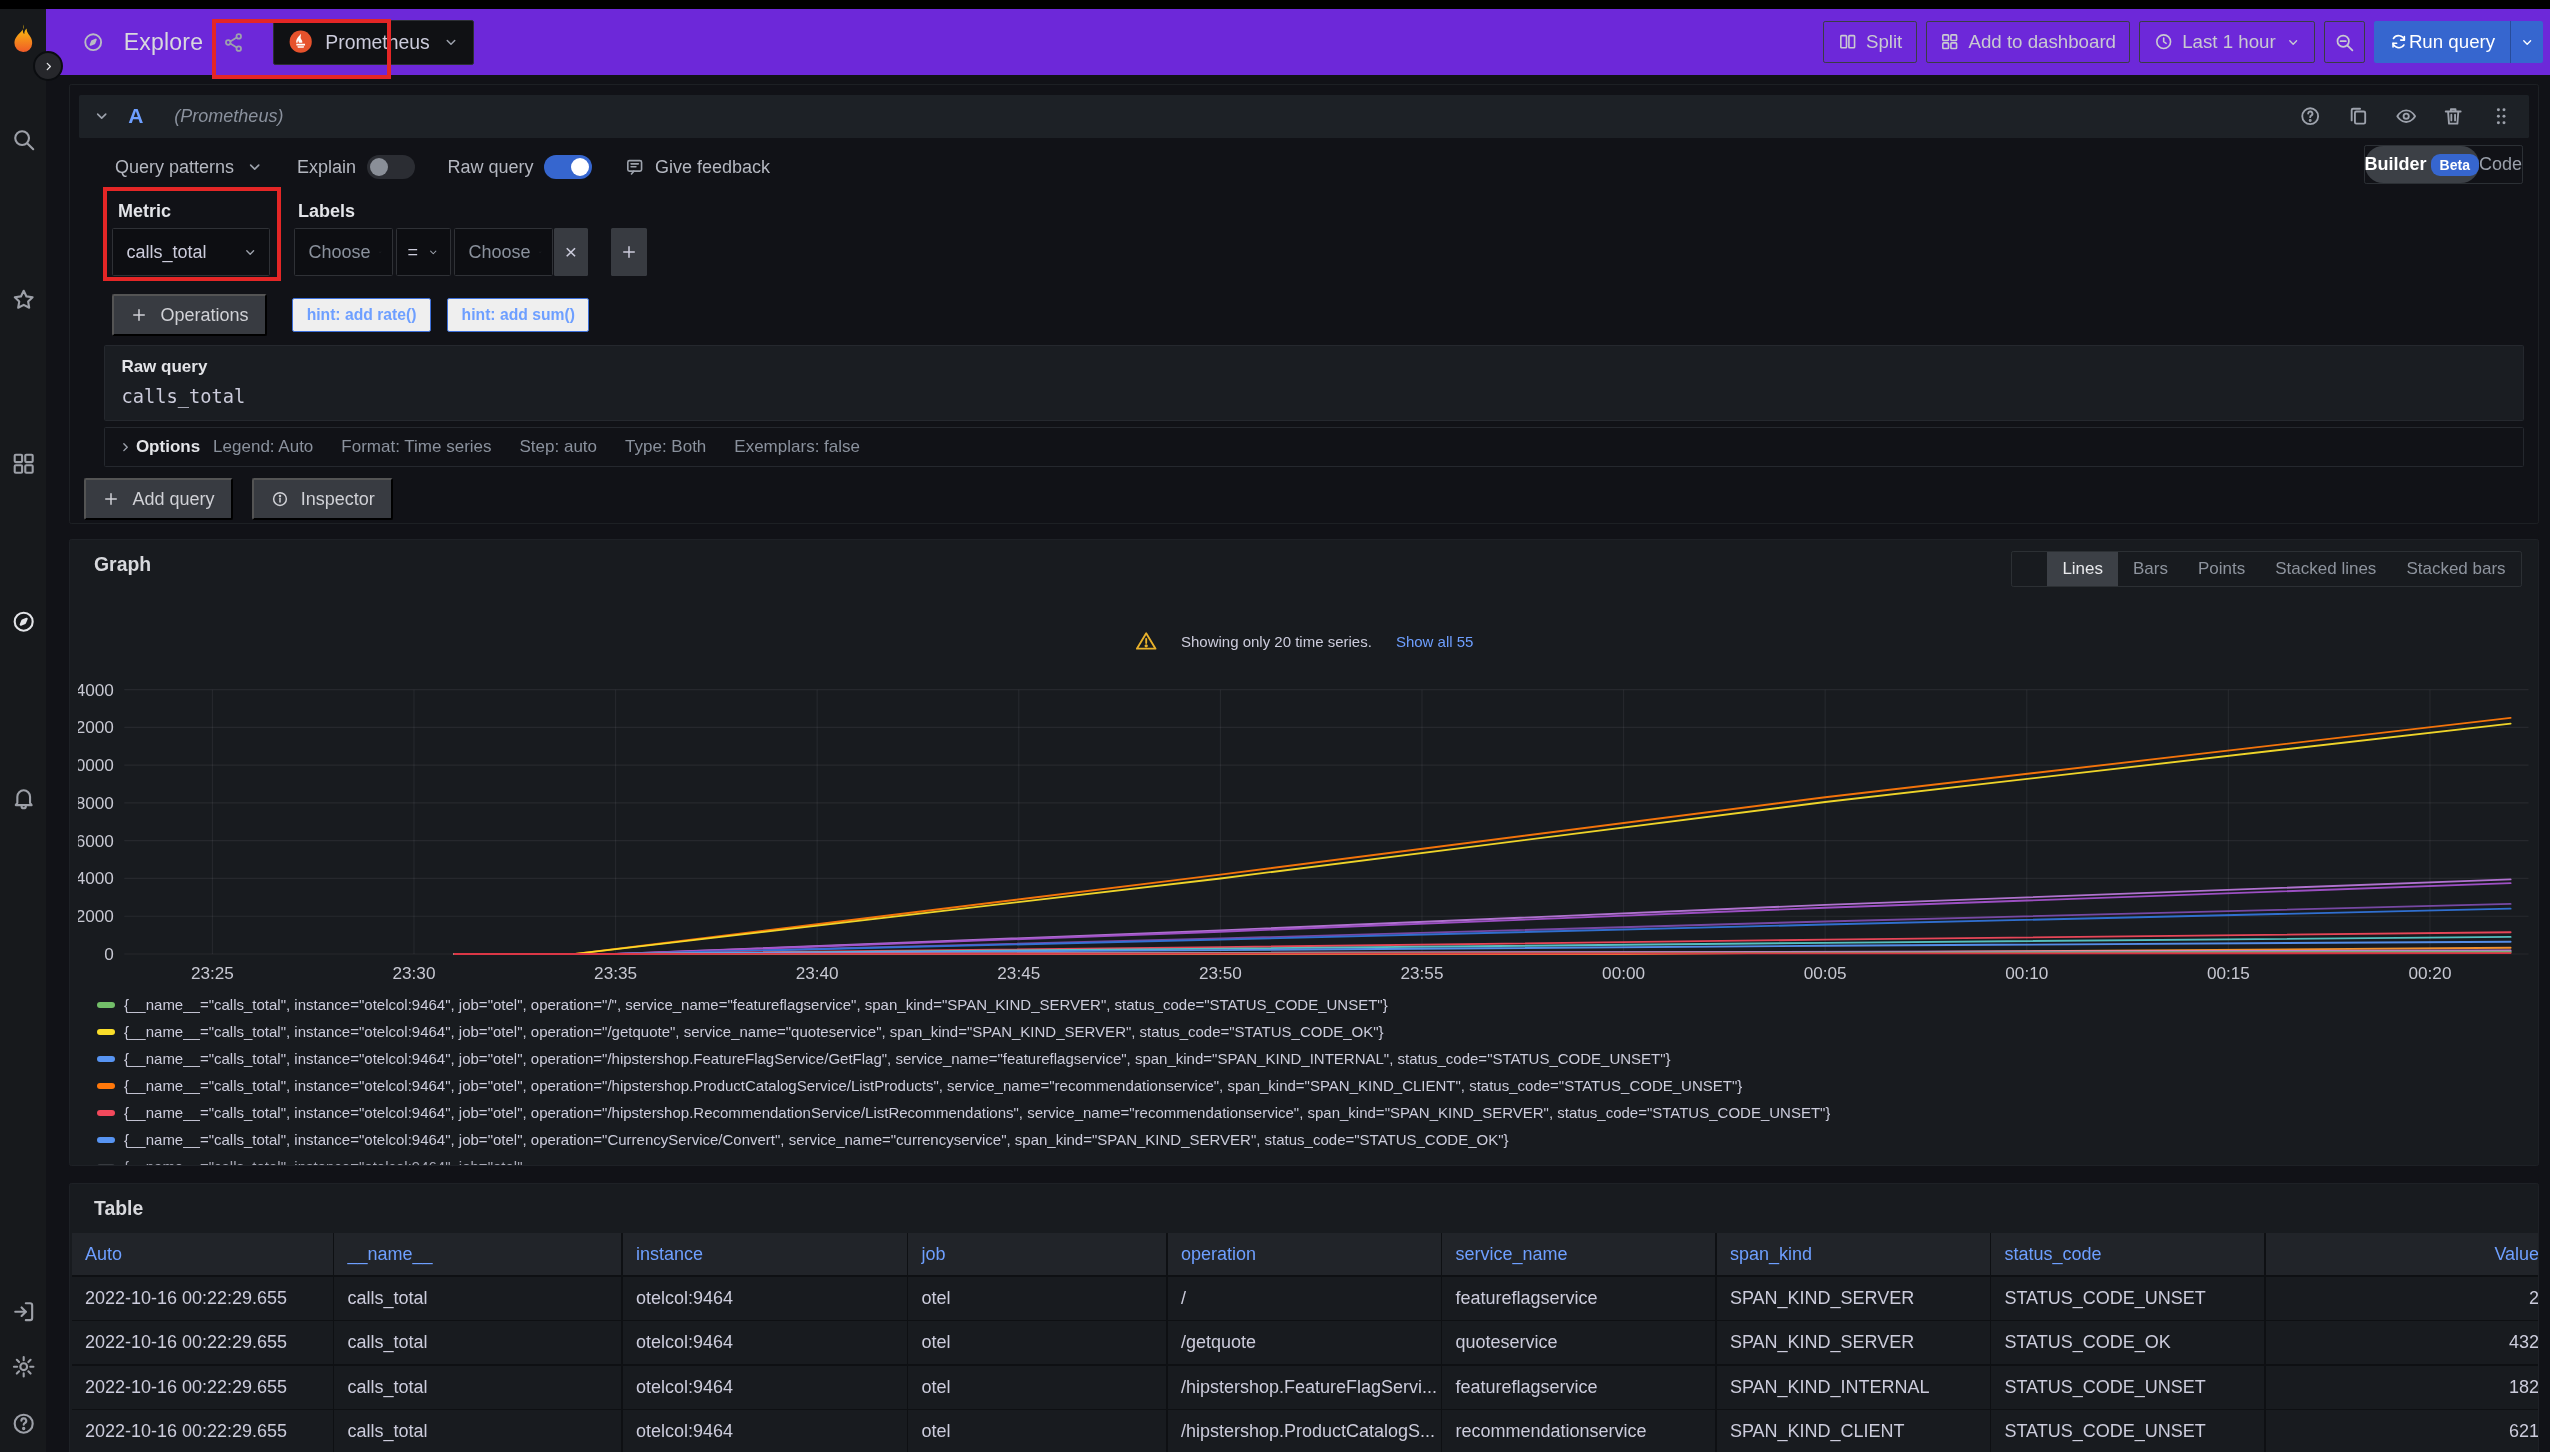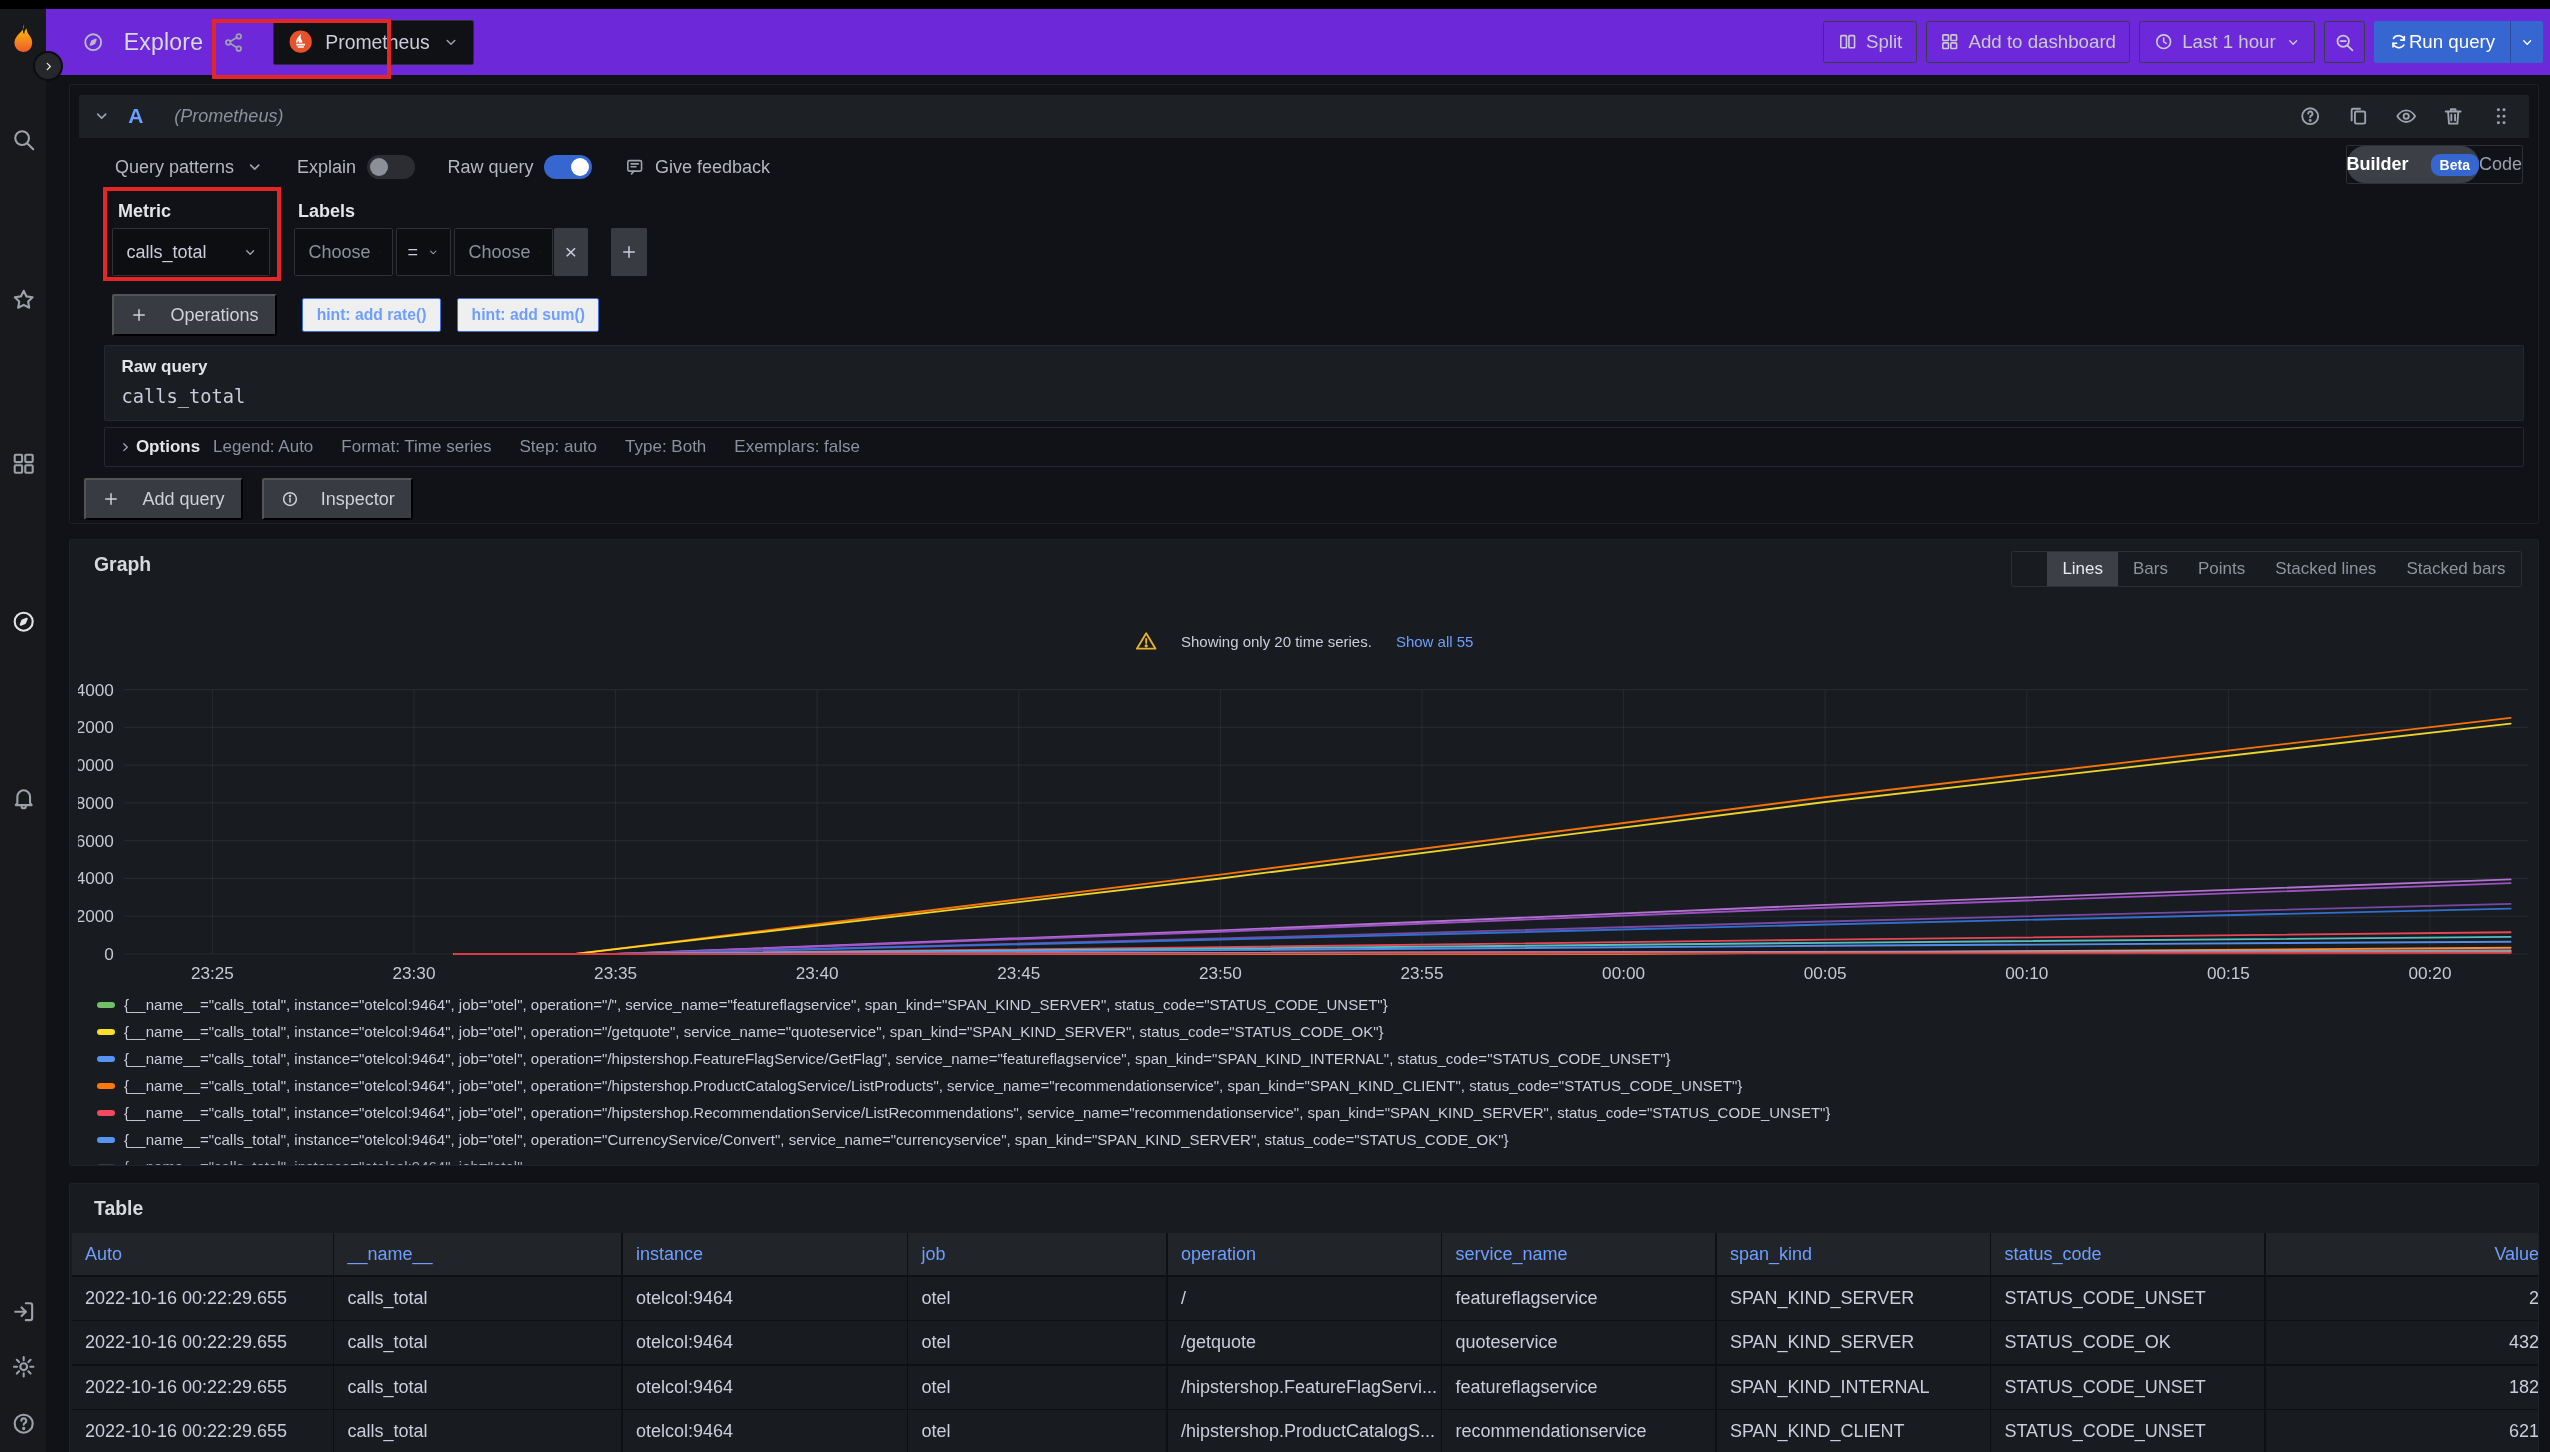--- a/index.html
+++ b/index.html
@@ -47,32 +47,32 @@
   .qtoolbar { position:absolute; left:45px; top:64px; display:flex; align-items:center; gap:33px; height:36px; }
   .qt-item { display:flex; align-items:center; gap:10.5px; color:#b4b7c0; font-size:18px; }
   .qt-item .ic { width:19.4px; height:19.4px; color:#9da2ac; }
   .switch { width:48px; height:24px; border-radius:12px; position:relative; }
   .switch.off { background:#2b2d33; }
   .switch.off::after { content:""; position:absolute; left:3px; top:3px; width:18px; height:18px; border-radius:50%; background:#8a8f98; }
   .switch.on { background:#3666cf; }
   .switch.on::after { content:""; position:absolute; right:3px; top:3px; width:18px; height:18px; border-radius:50%; background:#fff; }
 
   .builder-toggle { position:absolute; right:15px; top:60px; height:39px; display:flex; align-items:center; border:0.7px solid #2c3035; border-radius:2.2px; overflow:hidden; }
-  .seg { display:flex; align-items:center; gap:22px; padding:0 0; height:100%; font-size:18px; color:#9aa0ab;border-radius:18px; }
+  .seg { display:flex; align-items:center; gap:4px; padding:0 0; height:100%; font-size:18px; color:#9aa0ab;border-radius:18px; }
   .seg.active { background:#3c4046; color:#fff; font-weight:700; }
   .beta-pill { background:#3666cf; color:#fff; font-size:14px; font-weight:700; padding:3px 9px; border-radius:9px; }
 
   .field-label { position:absolute; font-size:18px; font-weight:700; color:#e3e4e8; }
   .select { position:absolute; height:48px; background:#0d0e12; border:0.7px solid #2f3136; border-radius:1.5px; display:flex; align-items:center; justify-content:space-between; padding:0 10.5px 0 13.4px; font-size:18px; }
   .select .ic { width:16.4px; height:16.4px; color:#9da2ac; margin-left:9px; }
   .select .val { color:#ccccdc; }
   .select .ph { color:#8a919d; }
   .sq-btn { position:absolute; height:48px; background:#383b41; border-radius:1.5px; display:flex; align-items:center; justify-content:center; color:#ccccdc; }
 
-  .gbtn { display:flex; align-items:center; gap:22px; height:42px; padding:0 16.4px; background:#383b41; border-radius:2.2px; color:#d0d1d6; font-size:18px; font-weight:500; }
+  .gbtn { display:flex; align-items:center; gap:12px; height:42px; padding:0 16.4px; background:#383b41; border-radius:2.2px; color:#d0d1d6; font-size:18px; font-weight:500; }
   .gbtn .ic { width:18px; height:18px; }
   .hint-btn { display:flex; align-items:center; height:34px; padding:0 13.4px; border:0.7px solid #3d6fd9; border-radius:2.2px; color:#6e9fff; font-size:15.7px; font-weight:700; }
 
   .rawq { position:absolute; left:34px; top:260px; width:2420px; height:76px; background:#1a1d22; border:0.7px solid #25282e; border-radius:1.5px; padding:10.5px 16.4px; }
   .rawq .rq-label { font-size:17px; font-weight:700; color:#e3e4e8; }
   .rawq .rq-value { font-family:"DejaVu Sans Mono","Liberation Mono",monospace; font-size:18.7px; color:#ccccdc; margin-top:9px; }
   .options-row { position:absolute; left:34px; top:342px; width:2420px; height:40px; border:0.7px solid #25282e; border-radius:1.5px; display:flex; align-items:center; gap:13px; padding:0 12px; }
   .options-row .ic { width:16.4px; height:16.4px; color:#9da2ac; }
   .opt-title { font-size:17px; font-weight:700; color:#e3e4e8; }
   .opt-meta { font-size:17px; color:#8a919d; }

